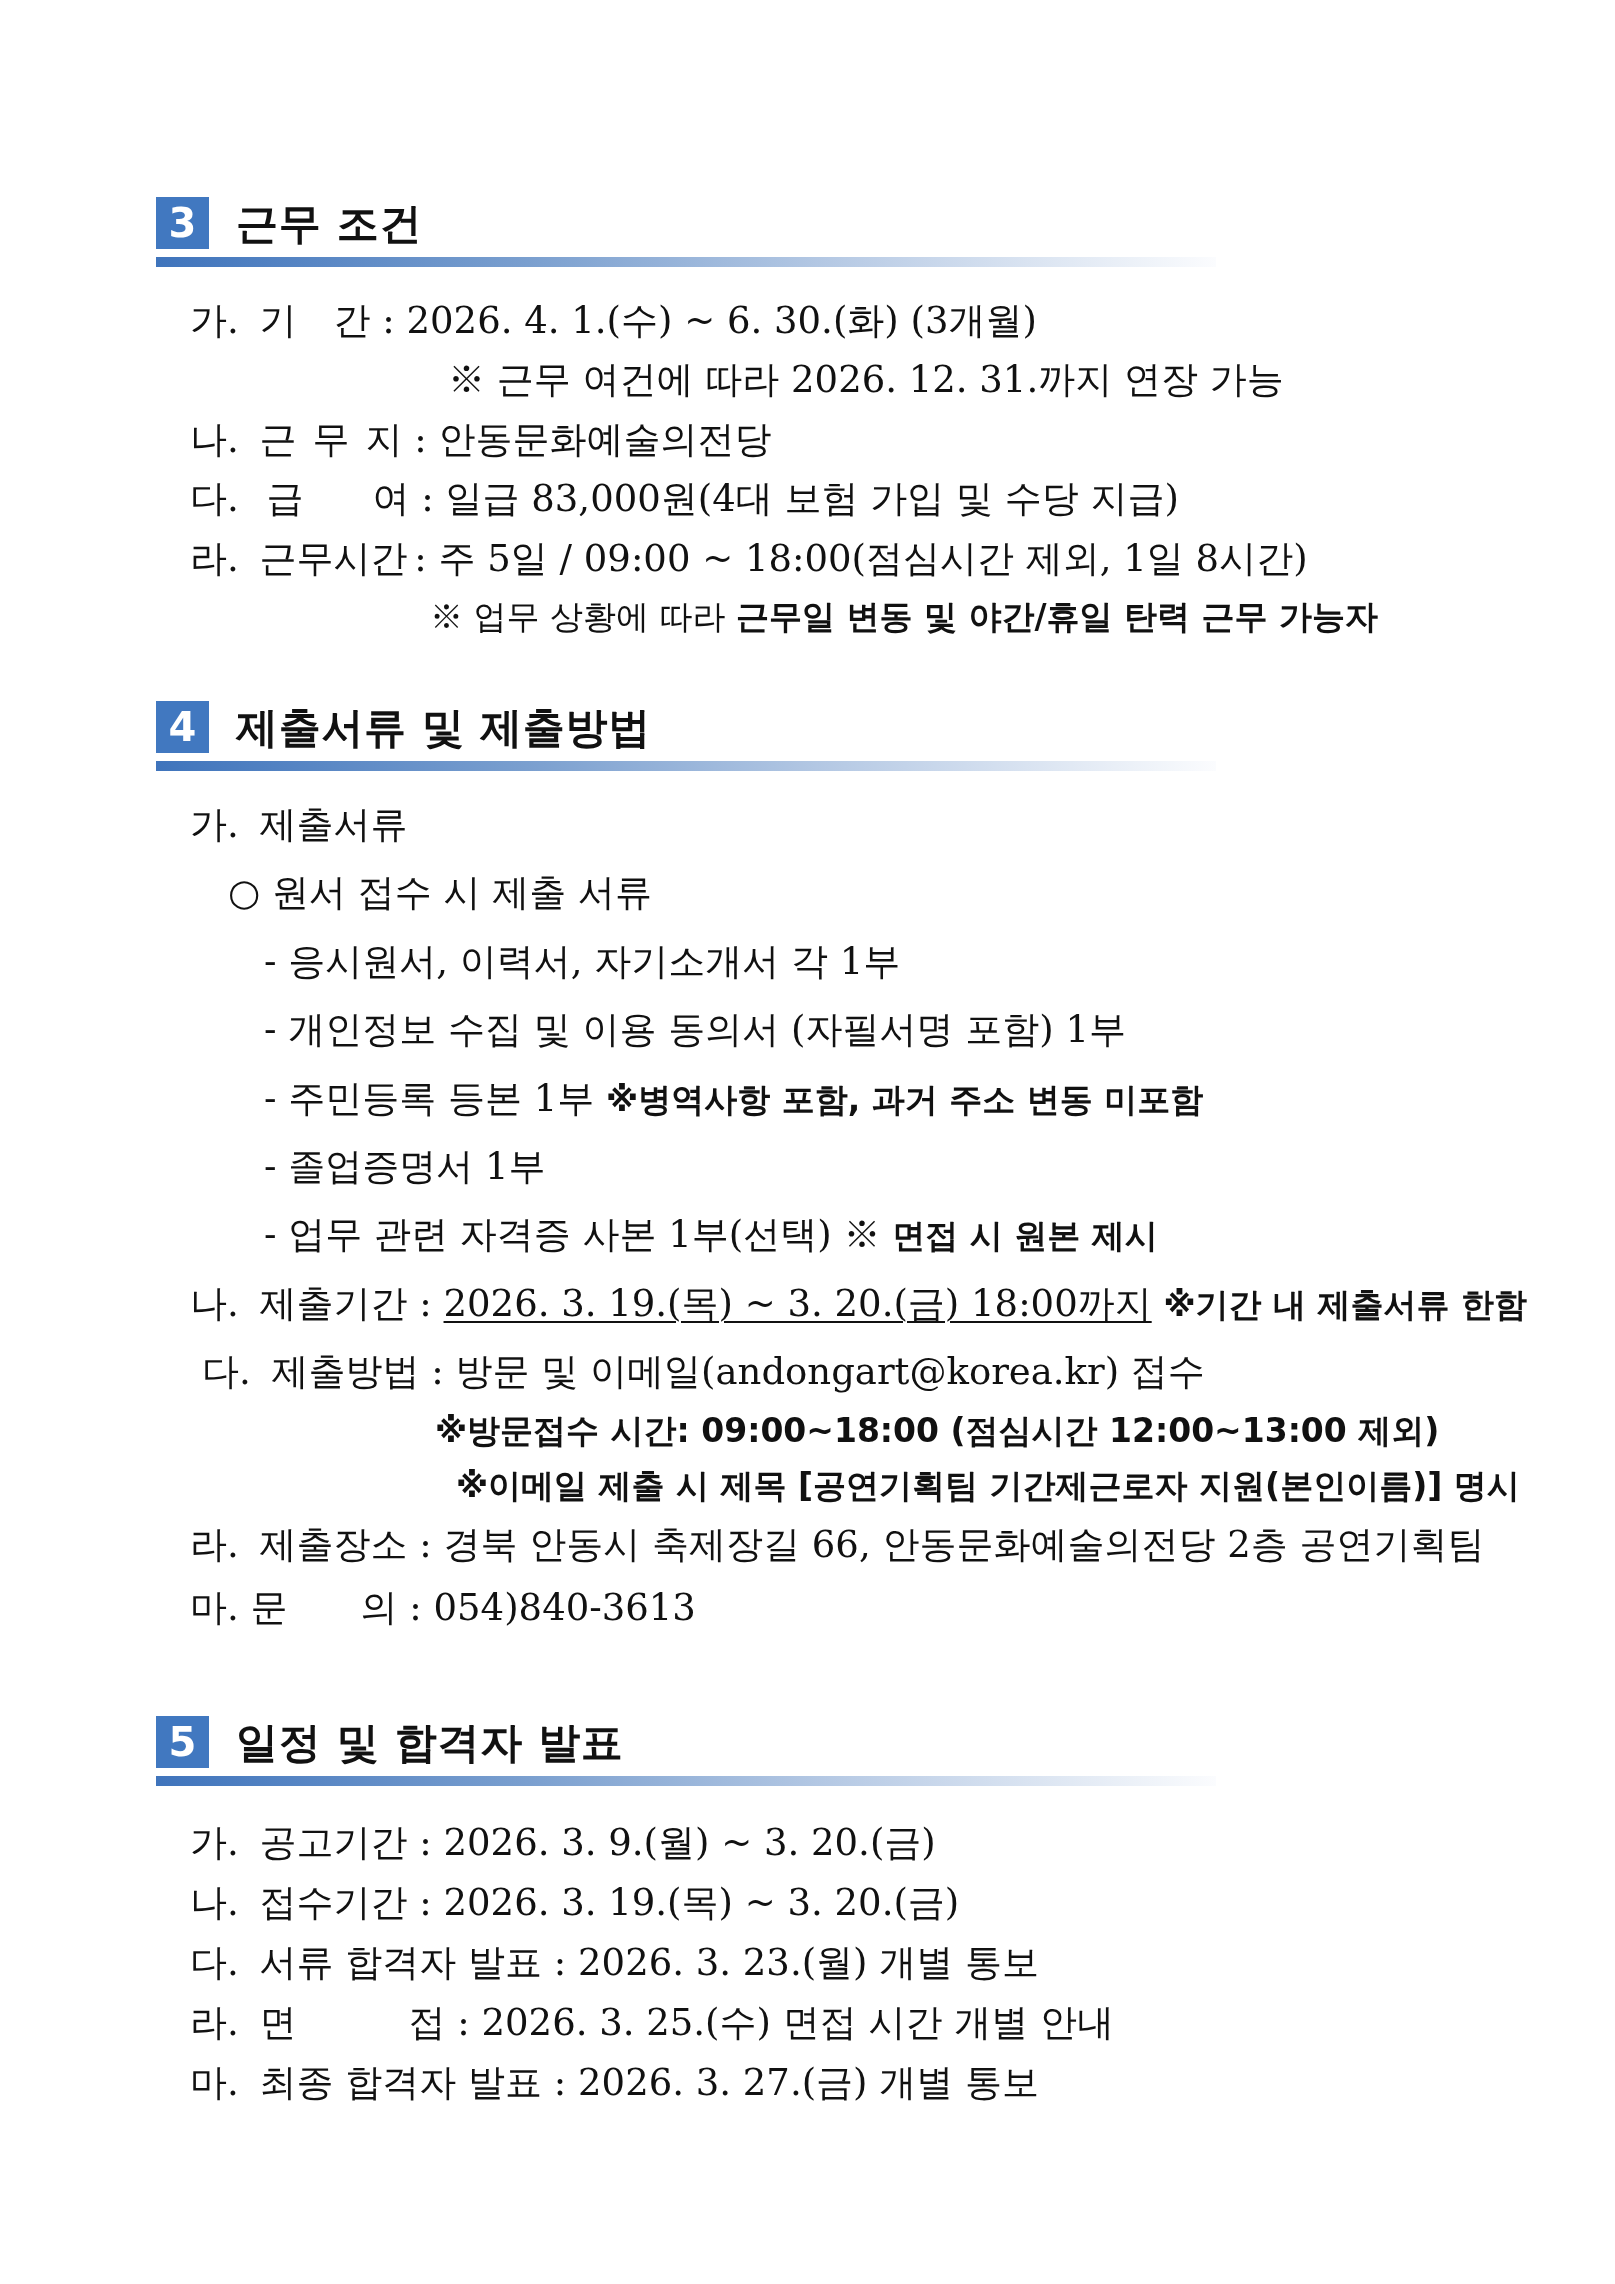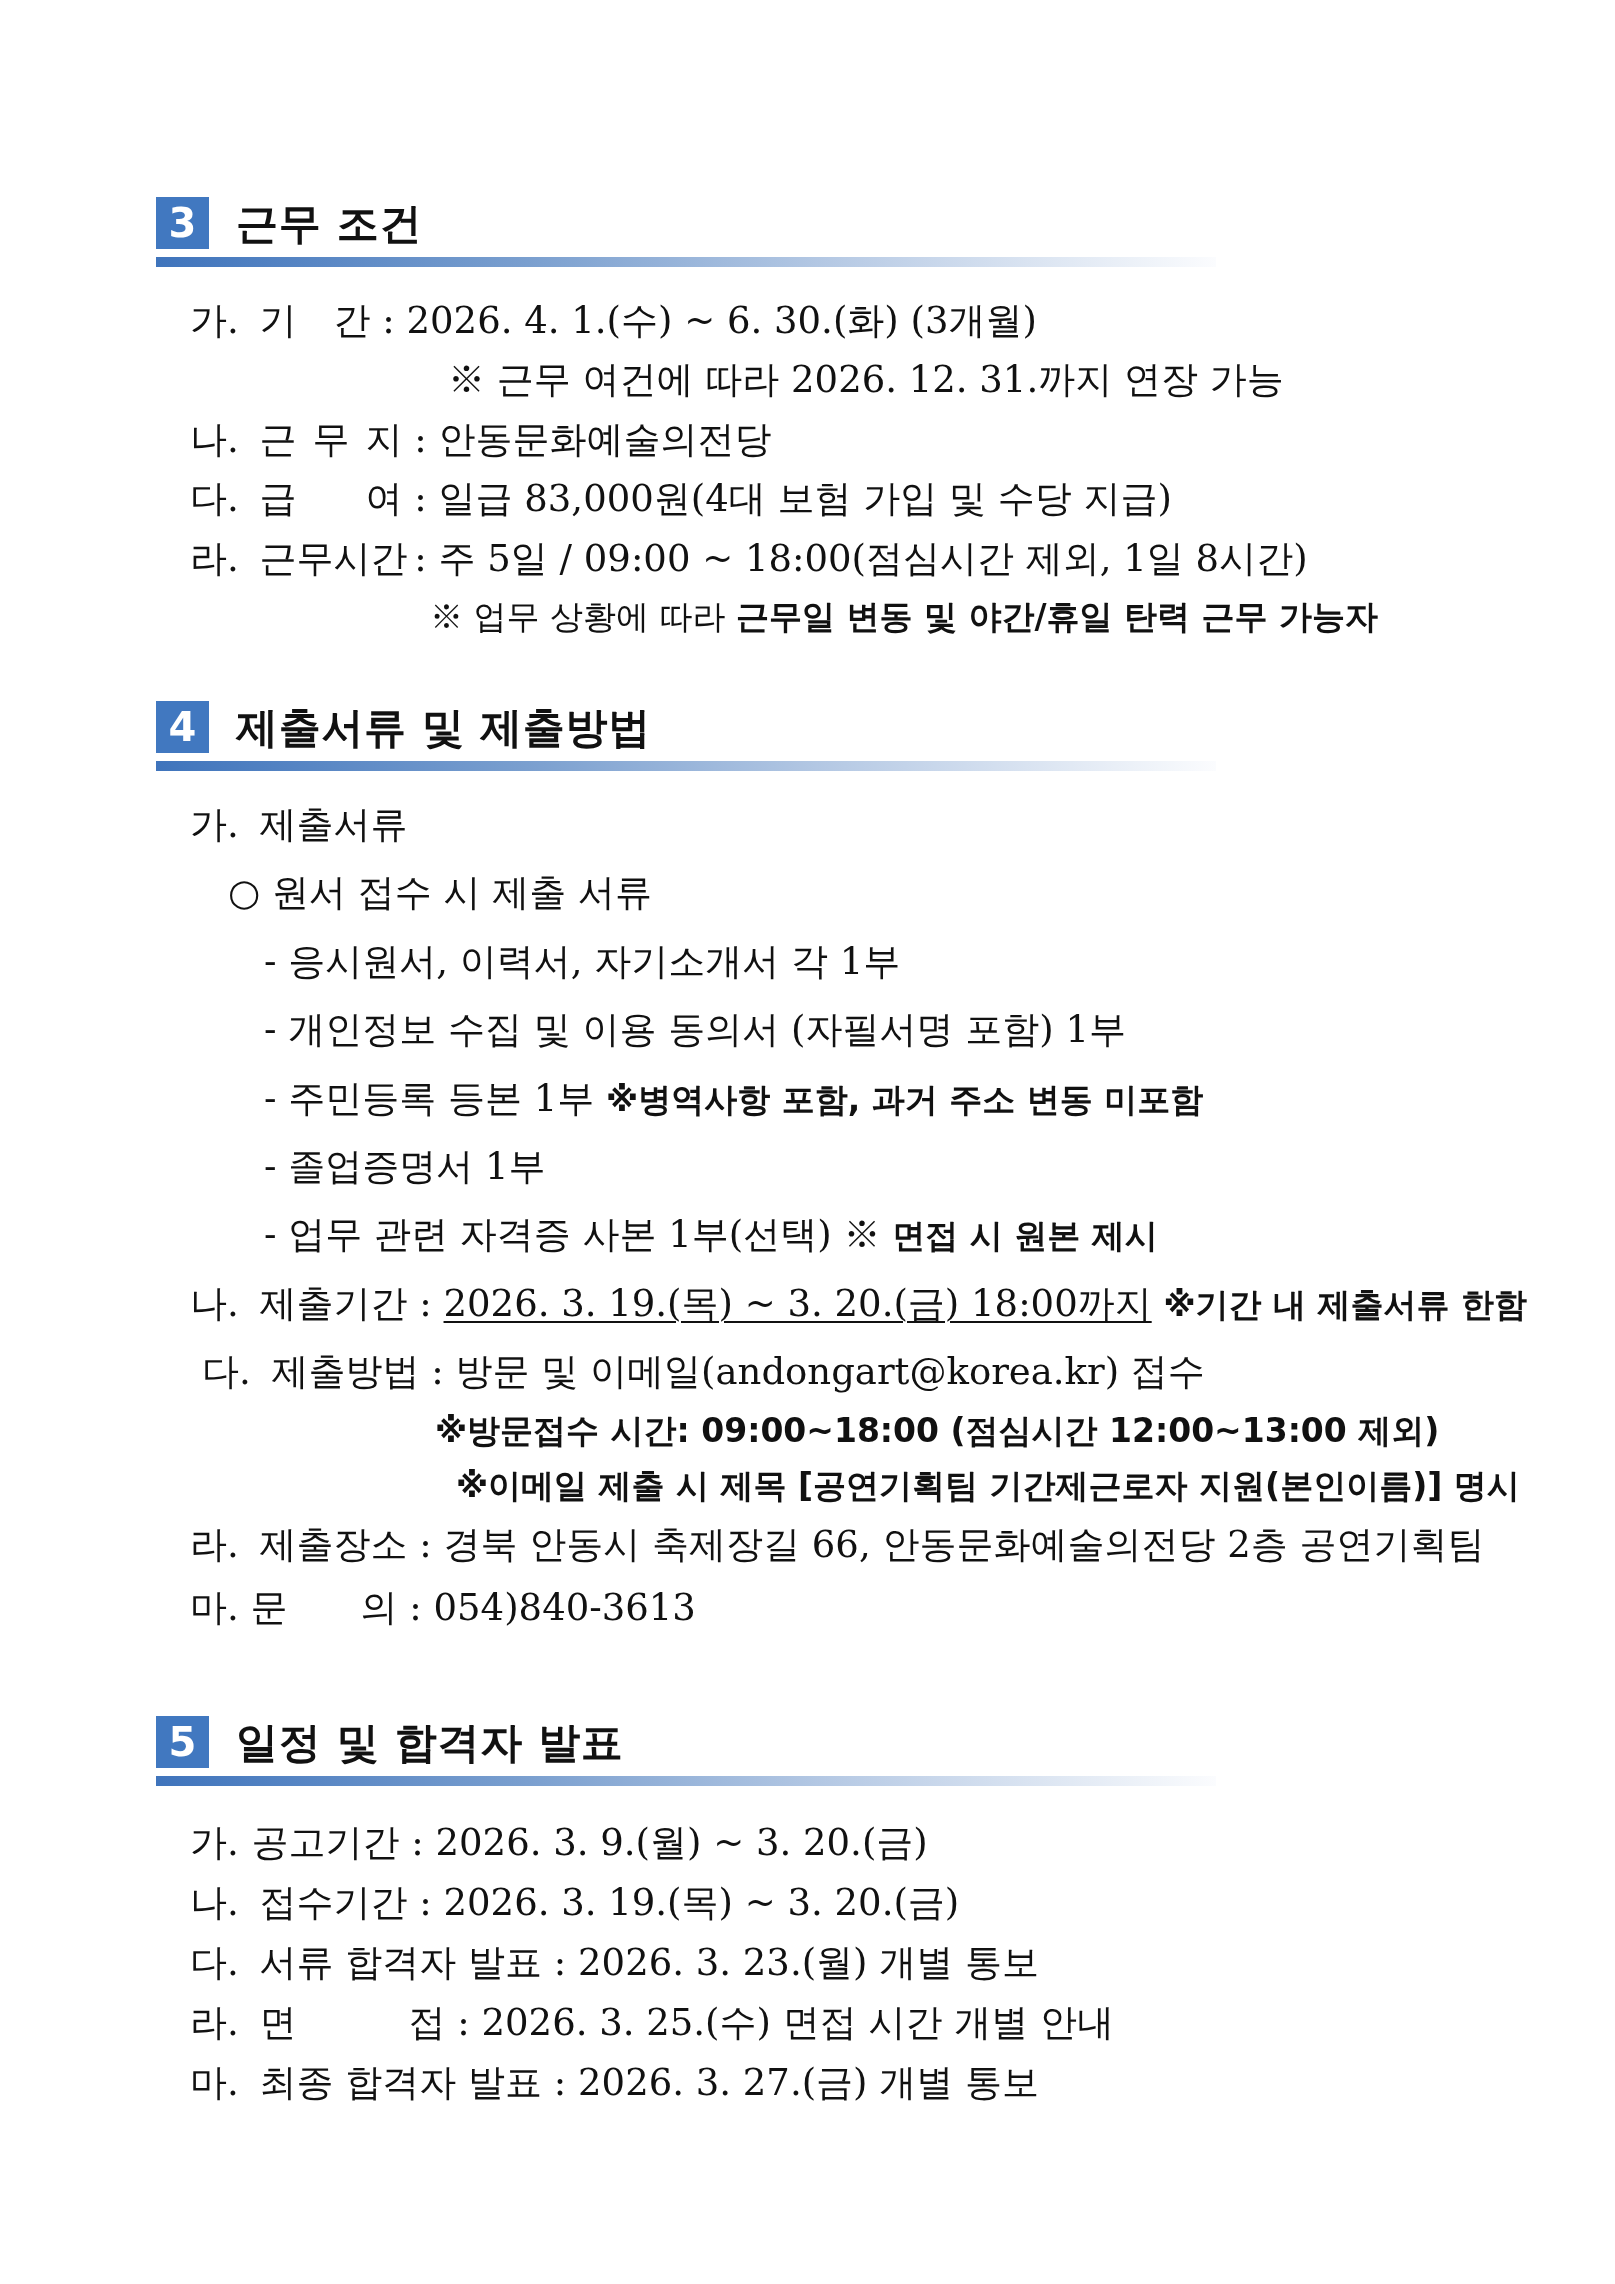--- a/index.html
+++ b/index.html
@@ -36,21 +36,21 @@
 <div class="line" style="left:448px; top:357px;">※ 근무 여건에 따라 2026. 12. 31.까지 연장 가능</div>
 
 <div class="line" style="left:190px; top:417px;">
   <span>나.</span>
   <span class="w-gi" style="width:143px; margin-left:9px;">근 무 지</span>
   <span> : </span><span>안동문화예술의전당</span>
 </div>
 
 <div class="line" style="left:190px; top:476px;">
   <span>다.</span>
-  <span class="w-gi" style="width:143px; margin-left:9px;">급  여</span>
+  <span class="w-gi" style="width:143px; margin-left:16px;">급  여</span>
   <span> : </span><span>일급 83,000원(4대 보험 가입 및 수당 지급)</span>
 </div>
 
 <div class="line" style="left:190px; top:536px;">
   <span>라.</span>
   <span class="w-gi" style="width:143px; margin-left:9px;">근무시간</span>
   <span> : </span><span>주 5일 / 09:00 ~ 18:00(점심시간 제외, 1일 8시간)</span>
 </div>
 <div class="line sm" style="left:430px; top:594px;">
   <span>※ 업무 상황에 따라 </span><span class="b">근무일 변동 및 야간/휴일 탄력 근무 가능자</span>
@@ -101,21 +101,21 @@
 </div>
 
 <div class="sec-head" style="top:1716px;">
   <div class="badge">5</div>
   <div class="sec-title">일정 및 합격자 발표</div>
 </div>
 <div class="bar" style="top:1776px;"></div>
 
 <div class="line" style="left:190px; top:1820px;">
   <span>가.</span>
-  <span style="margin-left:1px;">공고기간</span><span> : </span><span>2026. 3. 9.(월) ~ 3. 20.(금)</span>
+  <span style="margin-left:9px;">공고기간</span><span> : </span><span>2026. 3. 9.(월) ~ 3. 20.(금)</span>
 </div>
 <div class="line" style="left:190px; top:1880px;">
   <span>나.</span>
   <span style="margin-left:9px;">접수기간</span><span> : </span><span>2026. 3. 19.(목) ~ 3. 20.(금)</span>
 </div>
 <div class="line" style="left:190px; top:1940px;">
   <span>다.</span>
   <span style="margin-left:9px;">서류 합격자 발표</span><span> : </span><span>2026. 3. 23.(월) 개별 통보</span>
 </div>
 <div class="line" style="left:190px; top:2000px;">

